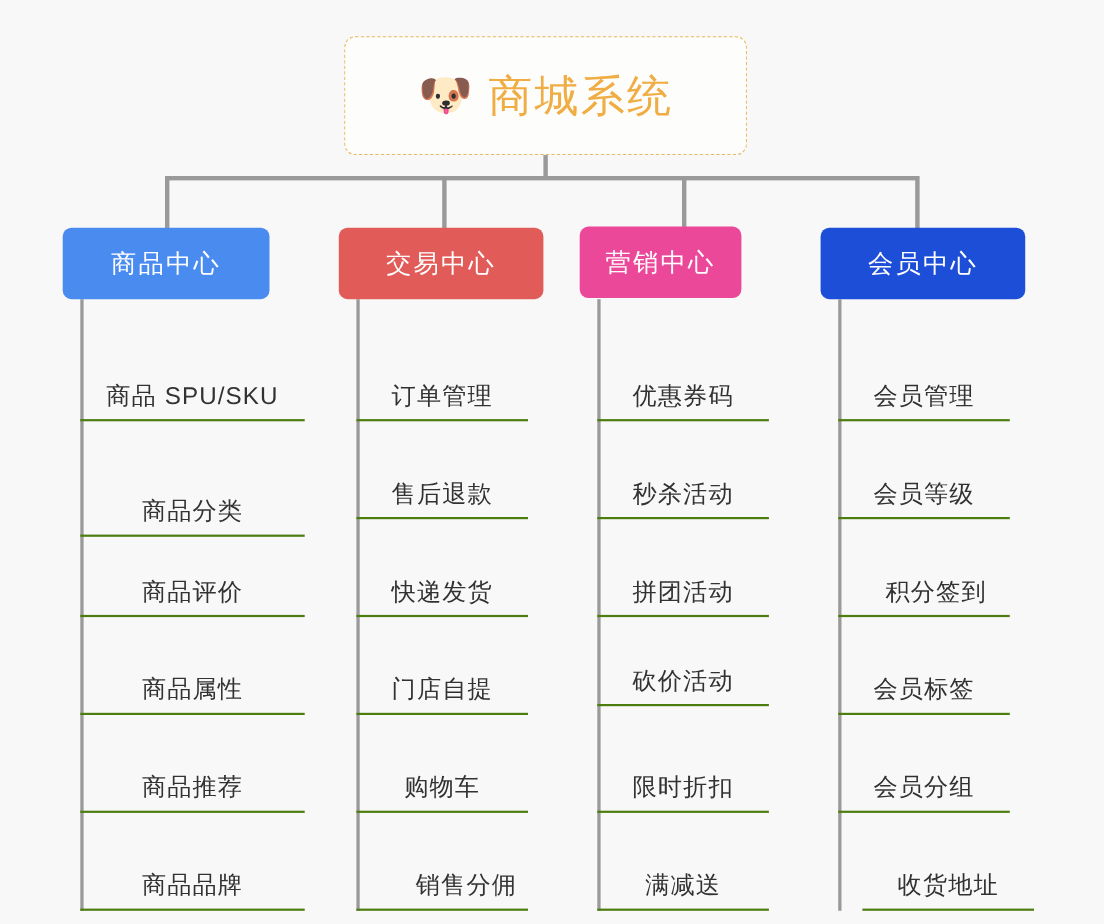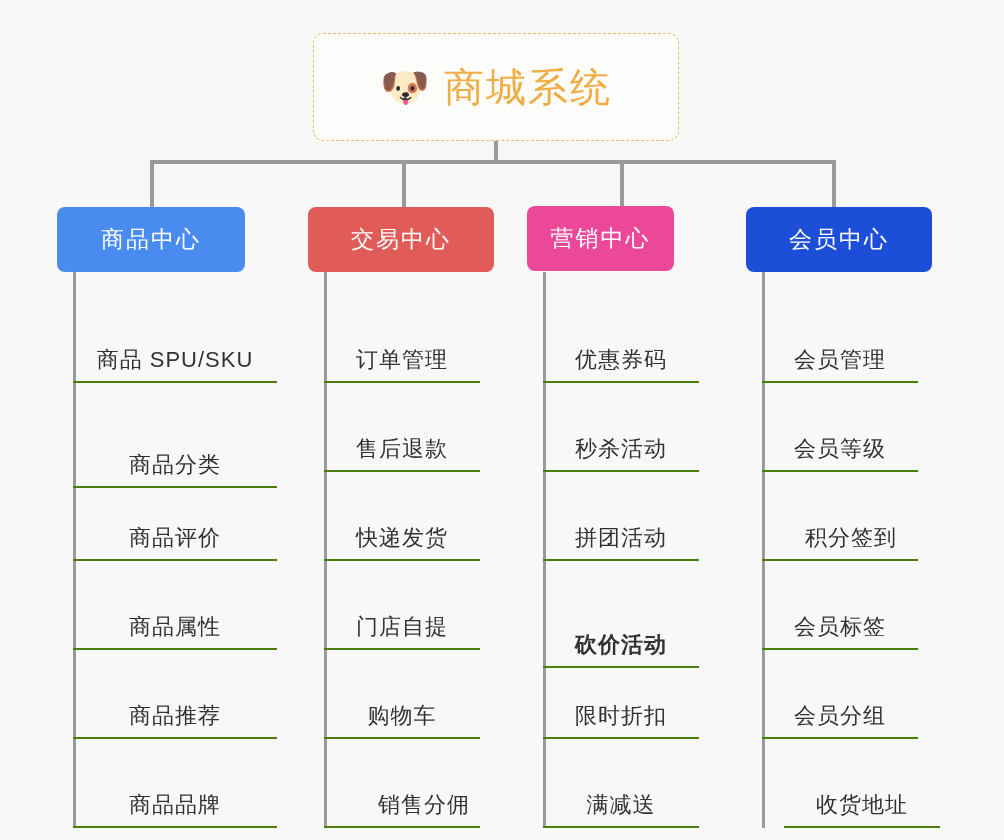--- a/index.html
+++ b/index.html
@@ -189,21 +189,21 @@
       <div class="trunk" style="left: 543px; top: 272px; height: 556px;"></div>
       <div class="leaf" style="left: 543px; top: 295px; width: 156px;">
         <span class="leaf-label">优惠券码</span>
       </div>
       <div class="leaf" style="left: 543px; top: 384px; width: 156px;">
         <span class="leaf-label">秒杀活动</span>
       </div>
       <div class="leaf" style="left: 543px; top: 473px; width: 156px;">
         <span class="leaf-label">拼团活动</span>
       </div>
-      <div class="leaf" style="left: 543px; top: 580px; width: 156px; font-weight: bold;">
+      <div class="leaf" style="left: 543px; top: 554px; width: 156px;">
         <span class="leaf-label">砍价活动</span>
       </div>
       <div class="leaf" style="left: 543px; top: 651px; width: 156px;">
         <span class="leaf-label">限时折扣</span>
       </div>
       <div class="leaf" style="left: 543px; top: 740px; width: 156px;">
         <span class="leaf-label">满减送</span>
       </div>
       <div class="branch-drop" style="left: 832px; top: 160px; position: absolute;"></div>
       <div class="cat-box" style="left: 746px; width: 186px; top: 207px; background: #1d4ed8;">

